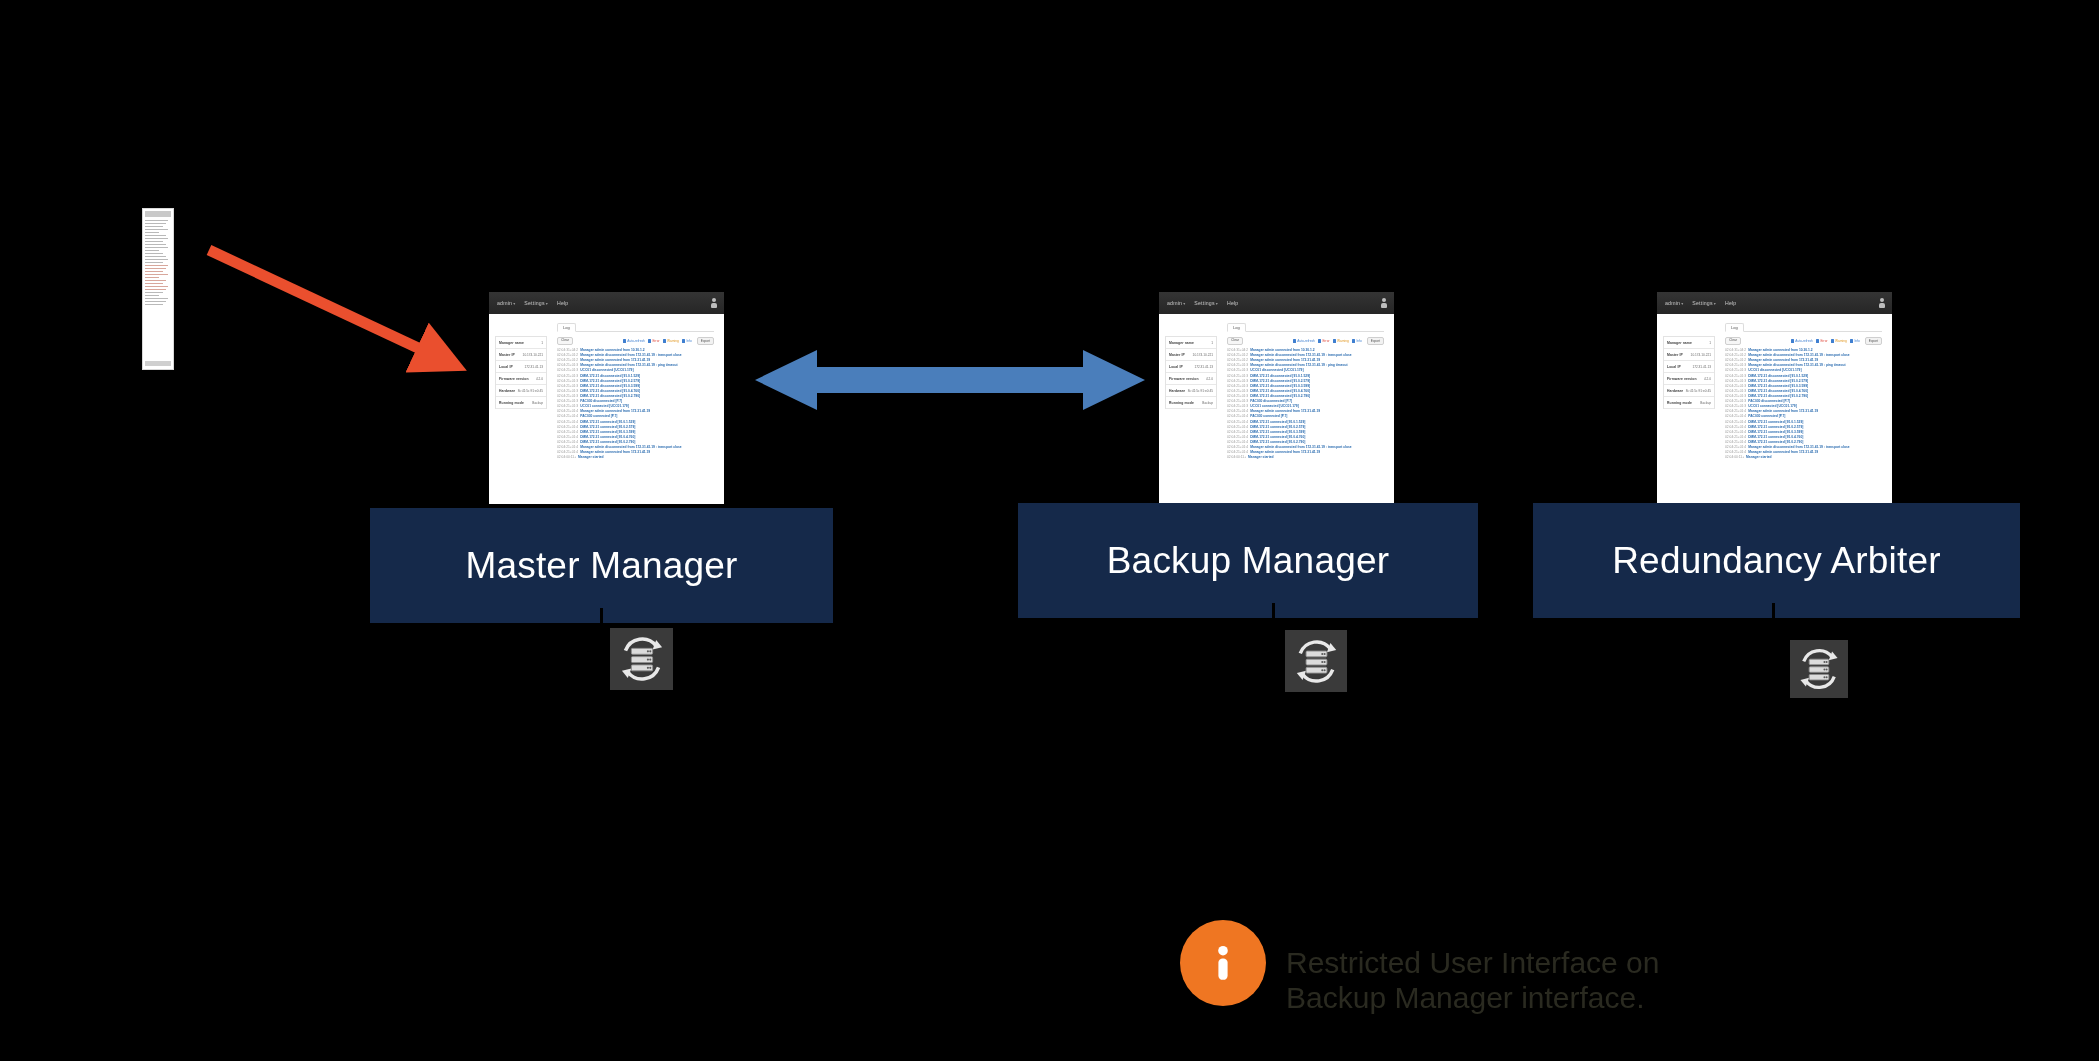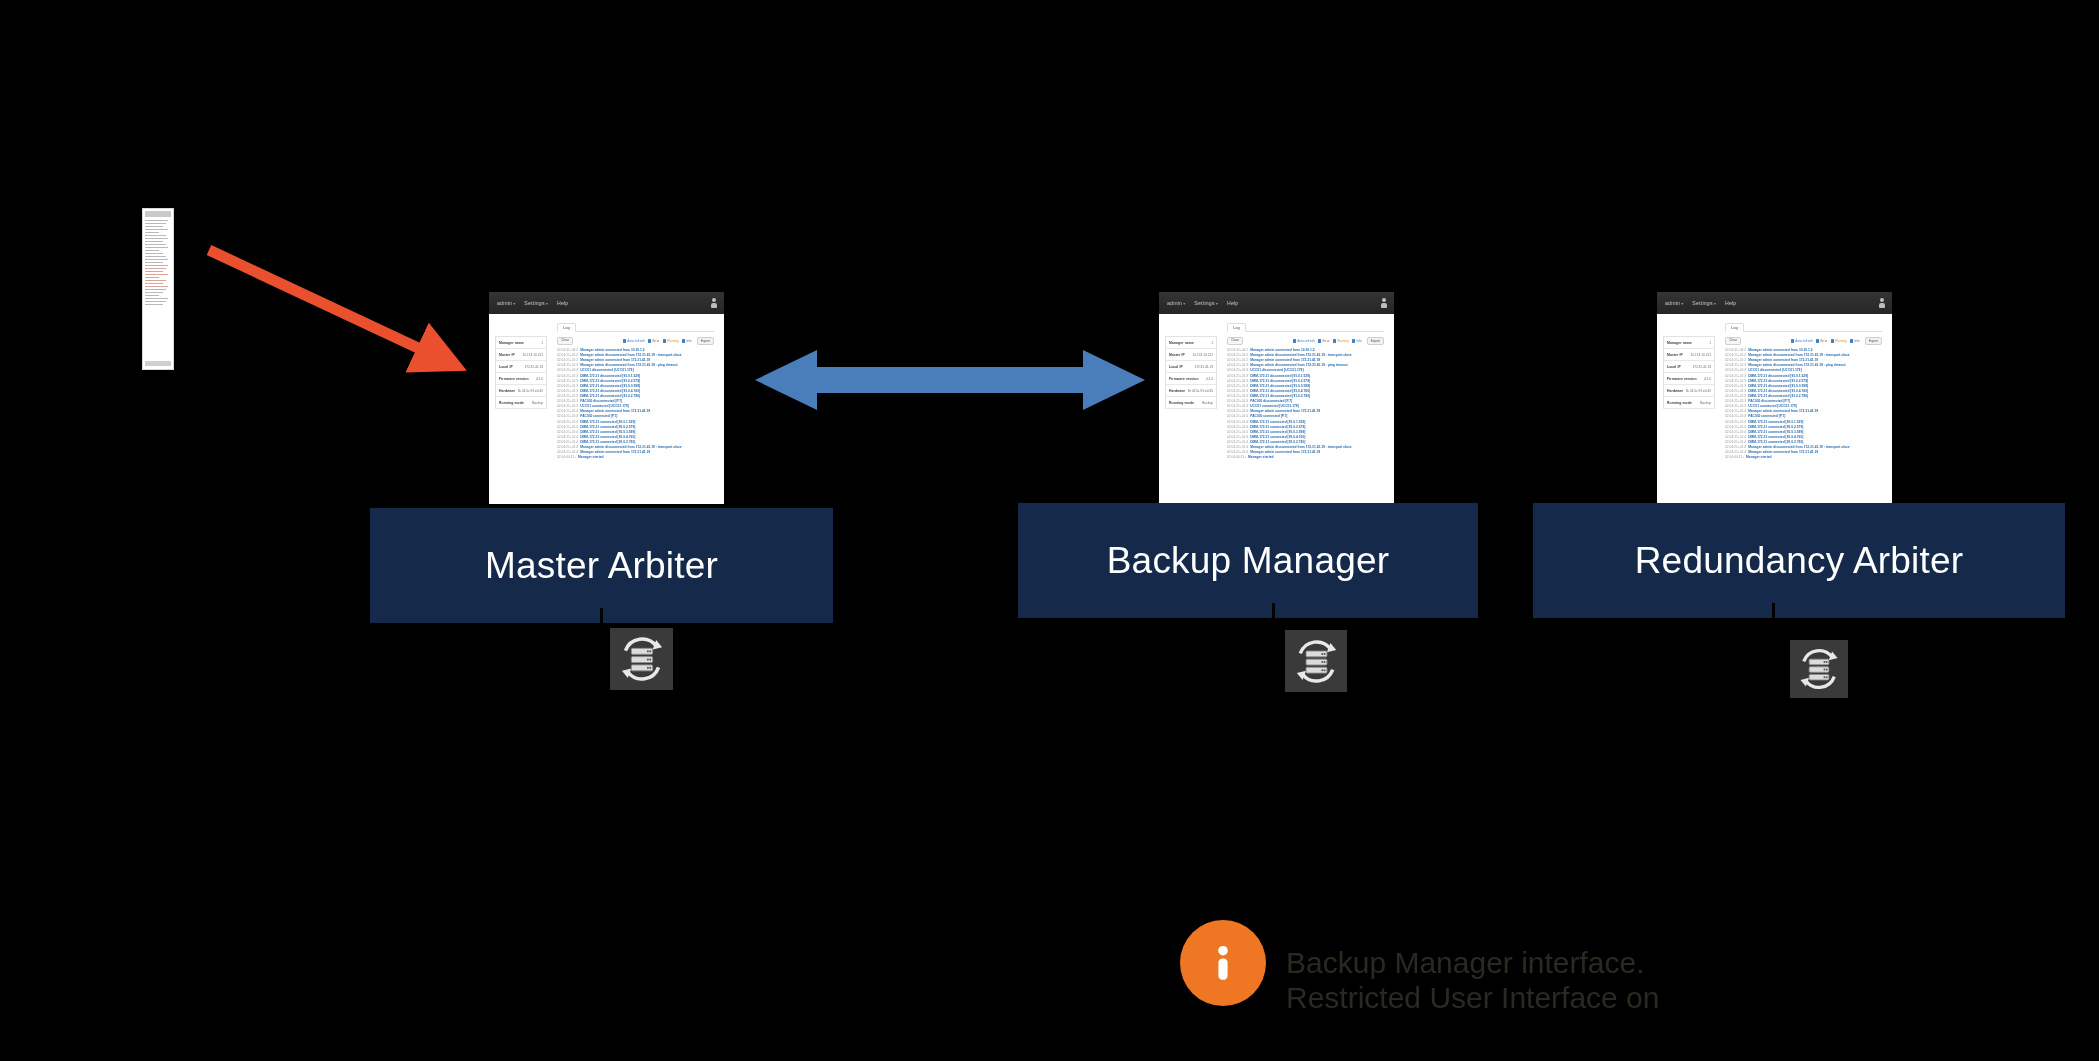--- a/index.html
+++ b/index.html
@@ -822,26 +822,26 @@
           <div class="log-line">
             <span class="log-ts">02:04:00:11+</span>
             <span class="log-msg">Manager started</span>
           </div>
         </div>
     </div>
   </div>
 </div>
 
 <div class="label-plate" style="left:370px; top:508px; width:463px; height:115px;">
-  <span class="plate-text">Master Arbiter</span>
+  <span class="plate-text">Master Manager</span>
 </div>
 <div class="label-plate" style="left:1018px; top:503px; width:460px; height:115px;text-align:right;">
   <span class="plate-text">Backup Manager</span>
 </div>
-<div class="label-plate" style="left:1533px; top:503px; width:532px; height:115px;">
+<div class="label-plate" style="left:1533px; top:503px; width:487px; height:115px;">
   <span class="plate-text">Redundancy Arbiter</span>
 </div>
 
 <div class="stub" style="left:600px; top:608px; height:22px;"></div>
 <div class="stub" style="left:1272px; top:603px; height:22px;"></div>
 <div class="stub" style="left:1772px; top:603px; height:22px;"></div>
 
 <div class="db-icon" style="left:610px; top:628px; width:63px; height:62px;">
   <svg viewBox="0 0 44 44" width="52" height="52">
     <g fill="none" stroke="#e8e8e8" stroke-width="3">
@@ -915,16 +915,16 @@
 </div>
 
 <div class="caption-wrap">
   <div class="info-badge">
     <svg viewBox="0 0 24 24" width="46" height="46">
       <circle cx="12" cy="5.6" r="2.5" fill="#ffffff"></circle>
       <rect x="9.6" y="9.6" width="4.8" height="11.2" rx="2.2" fill="#ffffff"></rect>
     </svg>
   </div>
   <div class="caption-text">
+    <div>Restricted User Interface on</div>
     <div>Backup Manager interface.</div>
-    <div>Restricted User Interface on</div>
   </div>
 </div>
 
 </body></html>

